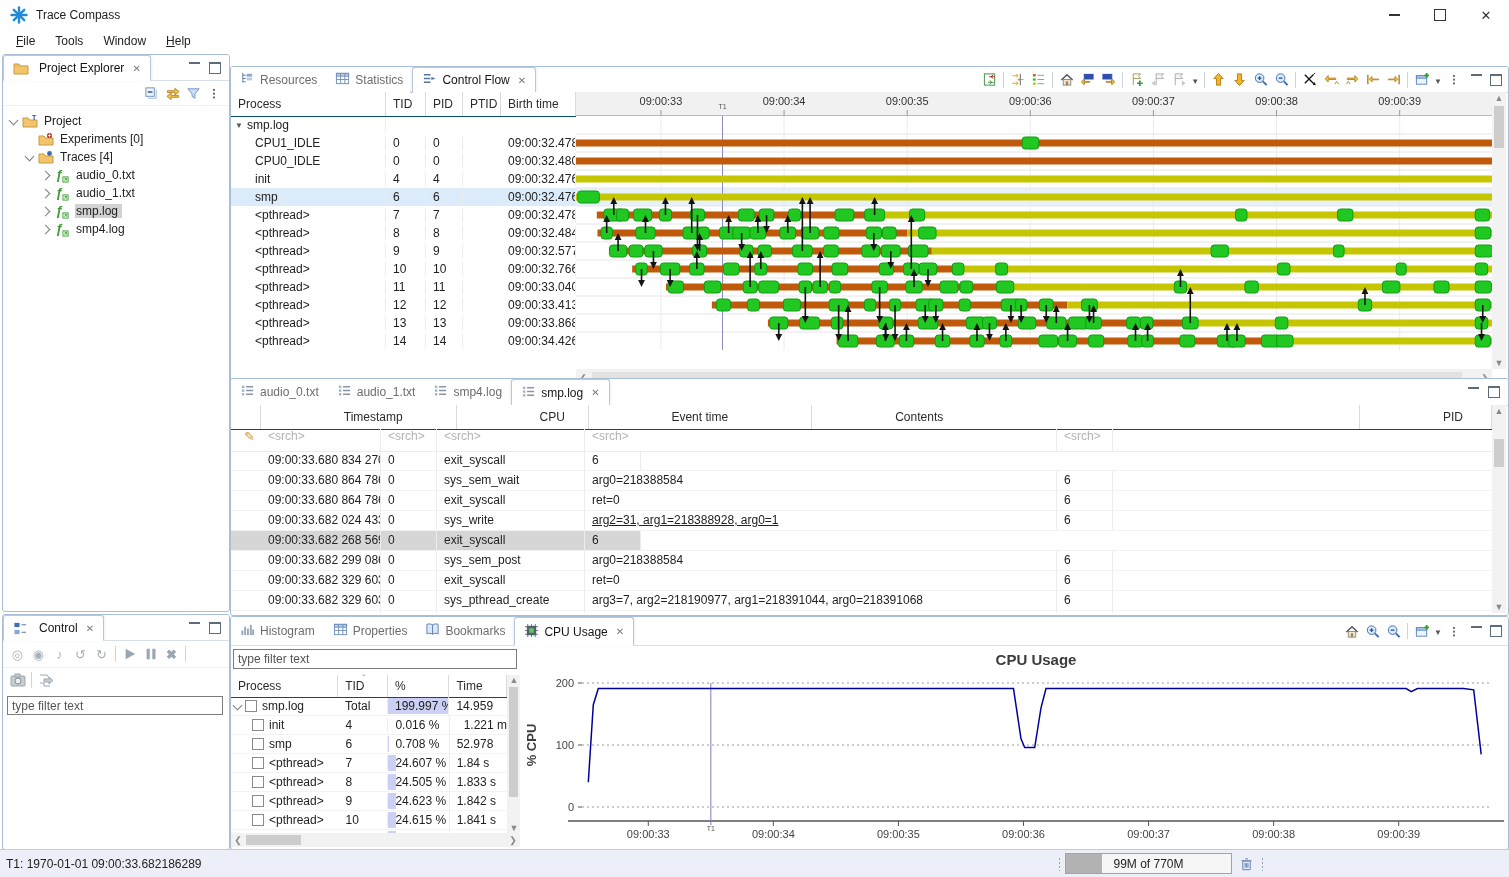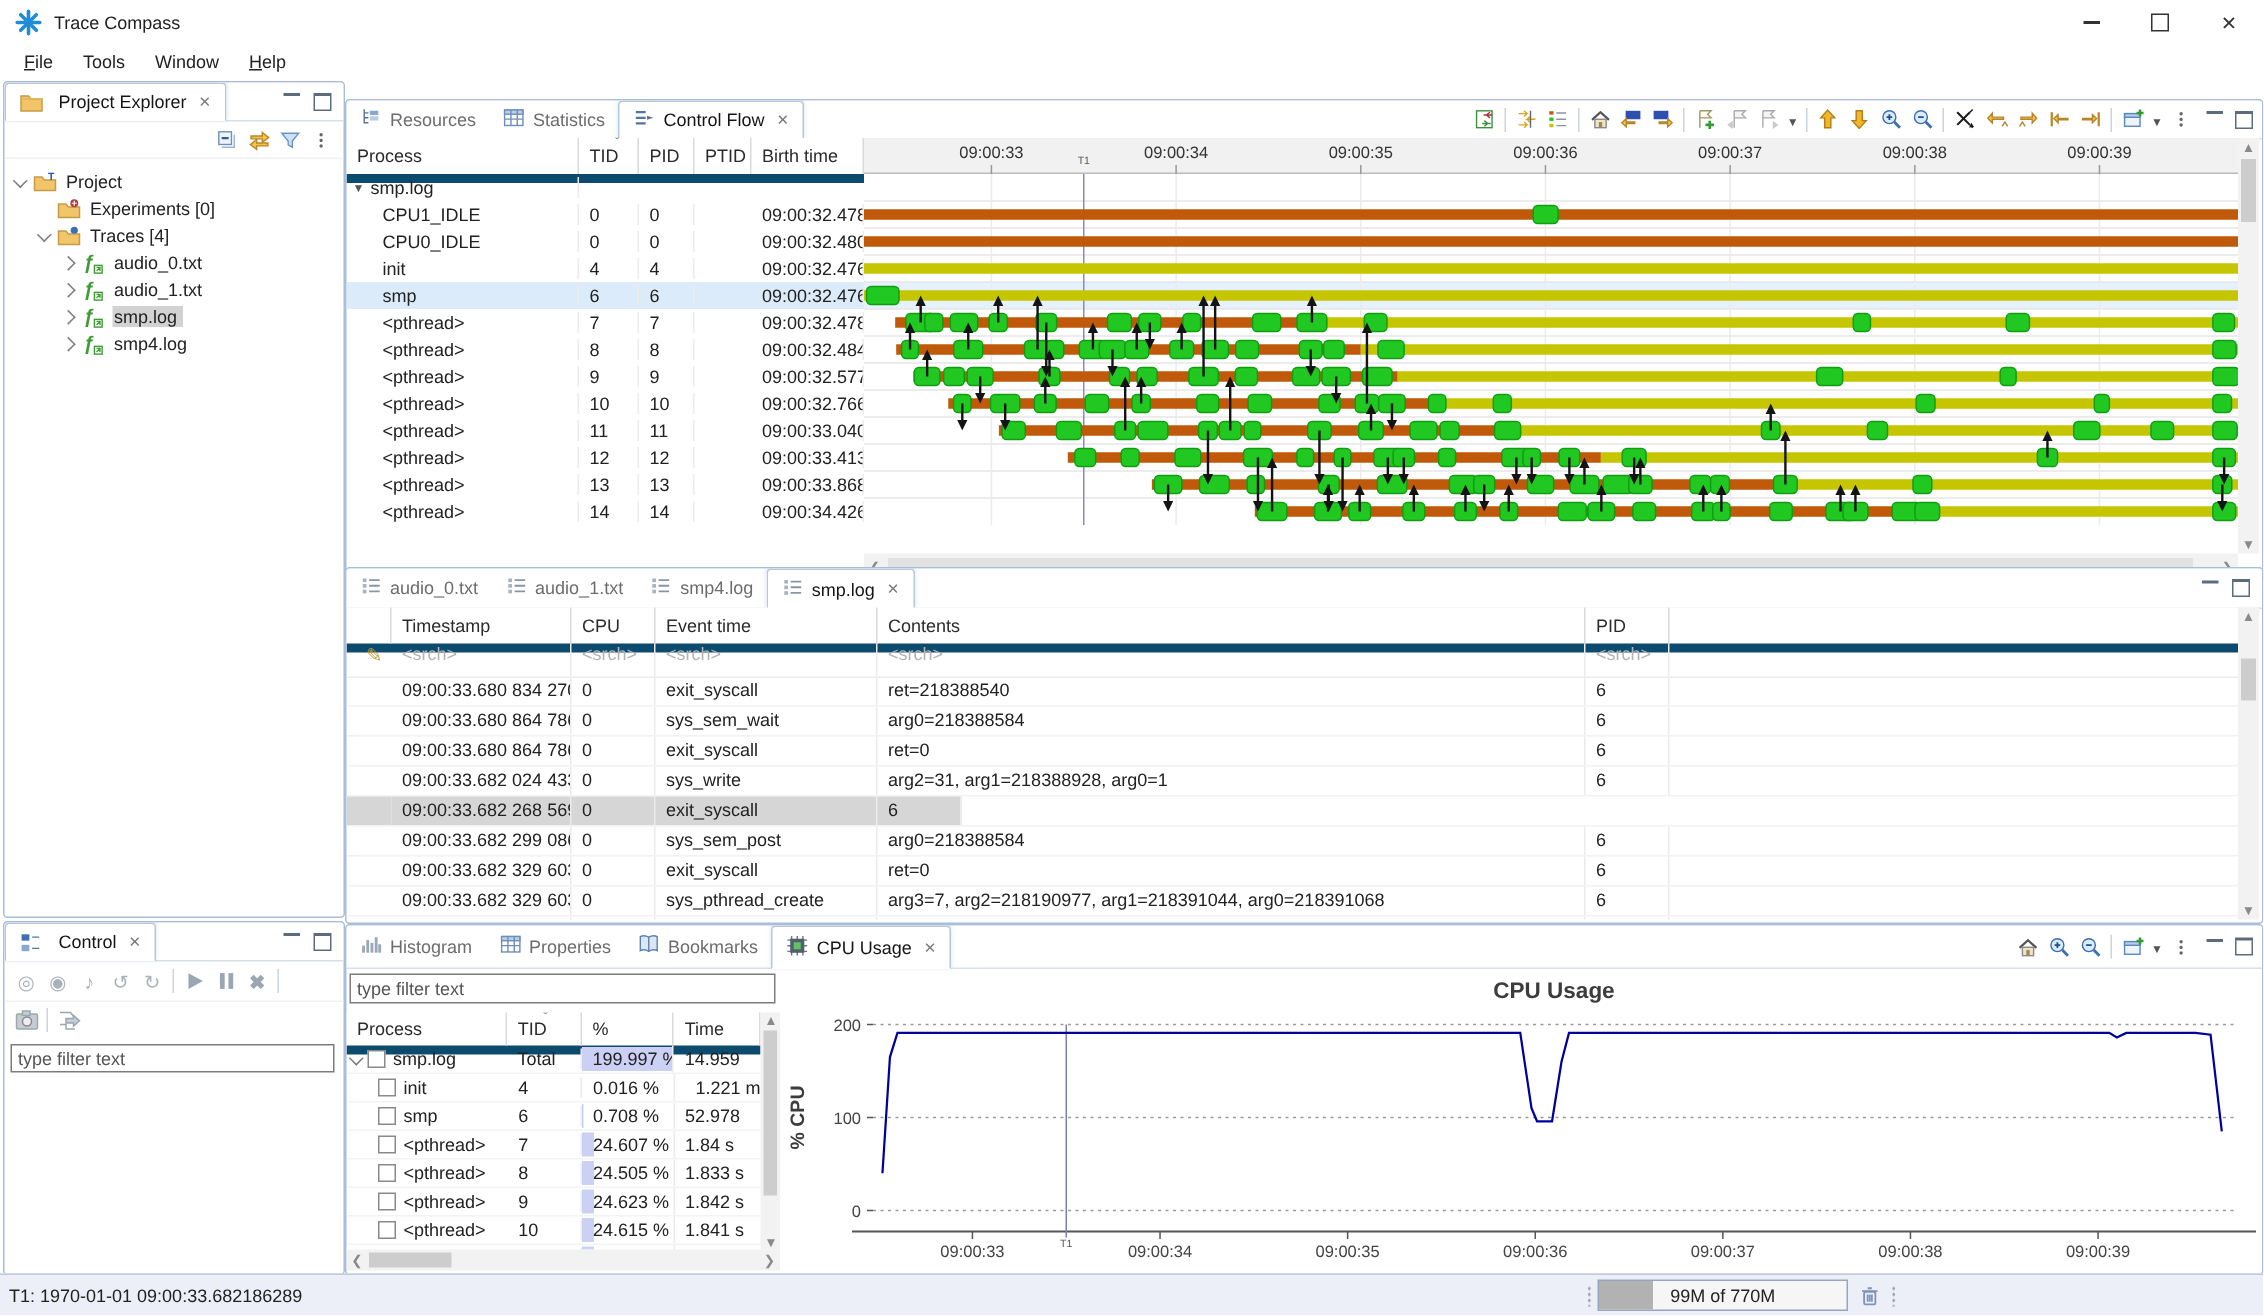--- a/index.html
+++ b/index.html
@@ -33,21 +33,21 @@
   .titem .lbl{padding:0 4px 0 1px;}
   .titem.sel .lbl{background:#d2d2d2;}
   .chev{width:6px;height:6px;border-right:1.4px solid #7e7e7e;border-bottom:1.4px solid #7e7e7e;display:inline-block;flex:none;}
   .chev.open{transform:rotate(45deg);margin:-2px 4px 0 0;}
   .chev.closed{transform:rotate(-45deg);margin:0 4px 0 0;}
   .chevbox{width:13px;display:inline-flex;justify-content:center;flex:none;}
   .ticon{width:17px;height:15px;flex:none;margin-right:4px;display:inline-flex;}
   
   .hcell{border-right:1px solid #dadada;display:flex;align-items:center;padding-left:7px;box-sizing:border-box;position:relative;color:#2b2b2b;}
   .sortcaret{position:absolute;top:-2px;left:24px;font-size:9px;color:#888;}
-  .cfhead,.evhead,.ughead{display:flex;border-bottom:6px solid #0c4a6e;background:#fff;}
+  .cfhead,.evhead,.ughead{display:flex;border-bottom:1px solid #0c4a6e;background:#fff;justify-content:space-between;}
   .cfrow,.evrow,.ugrow{display:flex;align-items:center;}
   .cell{box-sizing:border-box;padding-left:7px;overflow:hidden;white-space:nowrap;}
   .vline{border-right:1px solid #ececec;}
   
   .vscroll{position:absolute;background:#f2f2f2;}
   .hscroll{position:absolute;background:#f2f2f2;display:flex;align-items:center;}
   .sthumb{background:#cdcdcd;position:absolute;border-radius:0px;}
   .sarrow{color:#8a8a8a;font-size:9px;width:14px;text-align:center;flex:none;}
   input.filter{box-sizing:border-box;border:1px solid #7c7c7c;font:12px "Liberation Sans",sans-serif;padding:2px 4px;background:#fff;color:#222;}
   input.filter::placeholder{color:#555;}
@@ -1018,21 +1018,20 @@
         <div class="cell vline" style="width: 148px; color: rgb(179, 179, 179);">&lt;srch&gt;</div>
         <div class="cell vline" style="width: 472px; color: rgb(179, 179, 179);">&lt;srch&gt;</div>
         <div class="cell vline" style="width: 56px; color: rgb(179, 179, 179);">&lt;srch&gt;</div>
       </div>
     <div id="ev-rows" style="position:absolute;left:0;top:72px;width:1261px;height:162px;overflow:hidden;">
         <div class="evrow" style="height: 19px; border-bottom: 1px solid rgb(242, 242, 242);">
           <div class="cell" style="width: 30px; height: 19px;"></div>
           <div class="cell vline" style="width: 120px; height: 19px; line-height: 19px;">09:00:33.680 834 270</div>
           <div class="cell vline" style="width: 56px; height: 19px; line-height: 19px;">0</div>
           <div class="cell vline" style="width: 148px; height: 19px; line-height: 19px;">exit_syscall</div>
-          <div class="cell vline" style="width: 472px; height: 19px; line-height: 19px;">ret=218388540</div>
           <div class="cell vline" style="width: 56px; height: 19px; line-height: 19px;">6</div>
         </div>
         <div class="evrow" style="height: 19px; border-bottom: 1px solid rgb(242, 242, 242);">
           <div class="cell" style="width: 30px; height: 19px;"></div>
           <div class="cell vline" style="width: 120px; height: 19px; line-height: 19px;">09:00:33.680 864 786</div>
           <div class="cell vline" style="width: 56px; height: 19px; line-height: 19px;">0</div>
           <div class="cell vline" style="width: 148px; height: 19px; line-height: 19px;">sys_sem_wait</div>
           <div class="cell vline" style="width: 472px; height: 19px; line-height: 19px;">arg0=218388584</div>
           <div class="cell vline" style="width: 56px; height: 19px; line-height: 19px;">6</div>
         </div>
@@ -1042,21 +1041,21 @@
           <div class="cell vline" style="width: 56px; height: 19px; line-height: 19px;">0</div>
           <div class="cell vline" style="width: 148px; height: 19px; line-height: 19px;">exit_syscall</div>
           <div class="cell vline" style="width: 472px; height: 19px; line-height: 19px;">ret=0</div>
           <div class="cell vline" style="width: 56px; height: 19px; line-height: 19px;">6</div>
         </div>
         <div class="evrow" style="height: 19px; border-bottom: 1px solid rgb(242, 242, 242);">
           <div class="cell" style="width: 30px; height: 19px;"></div>
           <div class="cell vline" style="width: 120px; height: 19px; line-height: 19px;">09:00:33.682 024 433</div>
           <div class="cell vline" style="width: 56px; height: 19px; line-height: 19px;">0</div>
           <div class="cell vline" style="width: 148px; height: 19px; line-height: 19px;">sys_write</div>
-          <div class="cell vline" style="width: 472px; height: 19px; line-height: 19px;">arg2=31, arg1=218388928, arg0=1</div>
+          <div class="cell vline" style="width: 472px; height: 19px; line-height: 19px; text-decoration: underline;">arg2=31, arg1=218388928, arg0=1</div>
           <div class="cell vline" style="width: 56px; height: 19px; line-height: 19px;">6</div>
         </div>
         <div class="evrow" style="height: 19px; border-bottom: 1px solid rgb(242, 242, 242);">
           <div class="cell" style="width: 30px; height: 19px; background: rgb(214, 214, 214);"></div>
           <div class="cell vline" style="width: 120px; height: 19px; line-height: 19px; background: rgb(214, 214, 214);">09:00:33.682 268 569</div>
           <div class="cell vline" style="width: 56px; height: 19px; line-height: 19px; background: rgb(214, 214, 214);">0</div>
           <div class="cell vline" style="width: 148px; height: 19px; line-height: 19px; background: rgb(214, 214, 214);">exit_syscall</div>
           <div class="cell vline" style="width: 56px; height: 19px; line-height: 19px; background: rgb(214, 214, 214);">6</div>
         </div>
         <div class="evrow" style="height: 19px; border-bottom: 1px solid rgb(242, 242, 242);">

